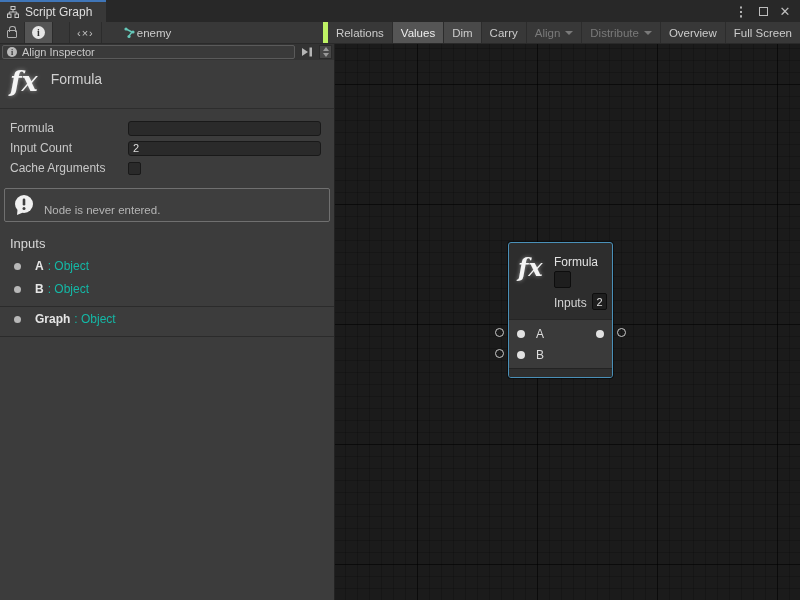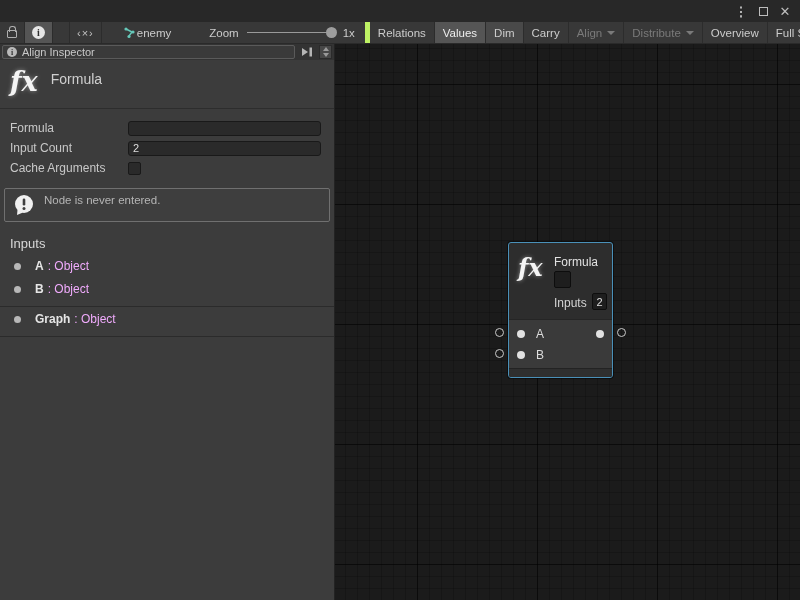--- a/index.html
+++ b/index.html
@@ -52,27 +52,27 @@
   .tri-up { width:0;height:0;border-left:3.5px solid transparent;border-right:3.5px solid transparent;border-bottom:4px solid #9A9A9A; }
   .tri-dn { width:0;height:0;border-left:3.5px solid transparent;border-right:3.5px solid transparent;border-top:4px solid #9A9A9A; }
   .title-block { display:flex; align-items:flex-start; gap:13px; padding:9px 10px 13px 10px; border-bottom:1px solid #2D2D2D; }
   .fx-big { font-family:"DejaVu Serif", serif; font-style:italic; font-weight:bold; font-size:27px; line-height:26px; color:#F4F4F4; text-shadow:0 0 4px rgba(255,255,255,0.45); }
   .node-title-insp { font-size:14px; color:#CFCFCF; padding-top:2px; }
   .fields { padding:9px 13px 2px 10px; }
   .frow { display:flex; align-items:center; height:20px; }
   .flabel { width:118px; font-size:12px; color:#C8C8C8; }
   .ftext { flex:1; height:15px; background:#2A2A2A; border:1px solid #191919; border-radius:3px; color:#DDD; font-size:11px; padding:0 4px; font-family:"Liberation Sans", sans-serif; outline:none; }
   .fcheck { width:13px; height:13px; background:#2A2A2A; border:1px solid #191919; border-radius:2px; }
-  .warnbox { margin:8px 4px 4px 4px; border:1px solid #707070; border-radius:2px; background:#3E3E3E; display:flex; align-items:flex-start; gap:9px; padding:5px 8px; }
+  .warnbox { margin:8px 4px 4px 4px; border:1px solid #707070; border-radius:2px; background:#3E3E3E; display:flex; align-items:flex-end; gap:9px; padding:5px 8px; }
   .warntext { font-size:11.5px; color:#B5B5B5; }
   .section-h { padding:10px 10px 3px 10px; font-size:13px; color:#D8D8D8; }
   .port-row { display:flex; align-items:center; padding:5px 10px 4px 14px; font-size:12px; }
   .pdot { width:7px; height:7px; border-radius:50%; background:#B8B8B8; margin-right:14px; }
   .pname { font-weight:bold; color:#E6E6E6; }
-  .ptype { color:#f0abfc; margin-left:4px; }
+  .ptype { color:#14b8a6; margin-left:4px; }
   .hr { border-top:1px solid #2B2B2B; margin-top:6px; }
   .panel-fill { flex:1; }
   
   .canvas {
     position:relative; flex:1; background-color:#1B1B1B;
     background-image:
       linear-gradient(to right, rgba(0,0,0,0.5) 1px, transparent 1px),
       linear-gradient(to bottom, rgba(0,0,0,0.5) 1px, transparent 1px),
       linear-gradient(to right, rgba(0,0,0,0.2) 1px, transparent 1px),
       linear-gradient(to bottom, rgba(0,0,0,0.2) 1px, transparent 1px);
@@ -93,20 +93,29 @@
   .gdot-r { position:absolute; right:8px; top:6.5px; width:8px; height:8px; border-radius:50%; background:#E2E2E2; }
   .gnode-footer { height:9px; background:#2F2F2F; border-top:1px solid #232323; border-radius:0 0 2px 2px; }
   .hport { position:absolute; width:9px; height:9px; border:1.5px solid #C9C9C9; border-radius:50%; background:transparent; }
 </style>
 </head>
 <body>
 
 <div class="window">
 
   <div class="tabbar">
+    <div class="tab">
+      <svg width="12" height="12" viewBox="0 0 12 12">
+        <rect x="4" y="0.5" width="4" height="3" fill="none" stroke="#C9C9C9" stroke-width="1"></rect>
+        <rect x="0.5" y="8" width="3.5" height="3.5" fill="none" stroke="#C9C9C9" stroke-width="1"></rect>
+        <rect x="8" y="8" width="3.5" height="3.5" fill="none" stroke="#C9C9C9" stroke-width="1"></rect>
+        <path d="M6 3.5 V6 M2.2 8 V6 H9.8 V8" fill="none" stroke="#C9C9C9" stroke-width="1"></path>
+      </svg>
+      <span>Script Graph</span>
+    </div>
     <div class="tab-spacer"></div>
     <div class="winctrl">
       <div class="winbtn kebab">⋮</div>
       <div class="winbtn">
           <span class="maxsq"></span>
         </div>
       <div class="winbtn closex">✕</div>
     </div>
   </div>
 
@@ -121,27 +130,20 @@
       <span class="codeglyph">‹×›</span>
     </div>
     <div class="crumb">
       <svg width="13" height="12" viewBox="0 0 13 12">
         <path d="M2 2 L8 5 M8 5 L5 9" stroke="#66C8B9" stroke-width="1.4" fill="none"></path>
         <circle cx="2" cy="2" r="1.6" fill="#66C8B9"></circle>
         <circle cx="9" cy="5" r="1.6" fill="#66C8B9"></circle>
         <circle cx="5" cy="9.5" r="1.6" fill="#66C8B9"></circle>
       </svg>
       <span>enemy</span>
-    </div>
-    <div class="zoomwrap">
-      <span>Zoom</span>
-      <div class="zoomtrack">
-        <div class="zoomknob"></div>
-      </div>
-      <span>1x</span>
     </div>
     <div class="t-right">
       <div class="tbtn" style="border-left:5px solid #bef264;">
           <span>Relations</span>
         </div>
       <div class="tbtn active">
           <span>Values</span>
         </div>
       <div class="tbtn semiactive">
           <span>Dim</span>

